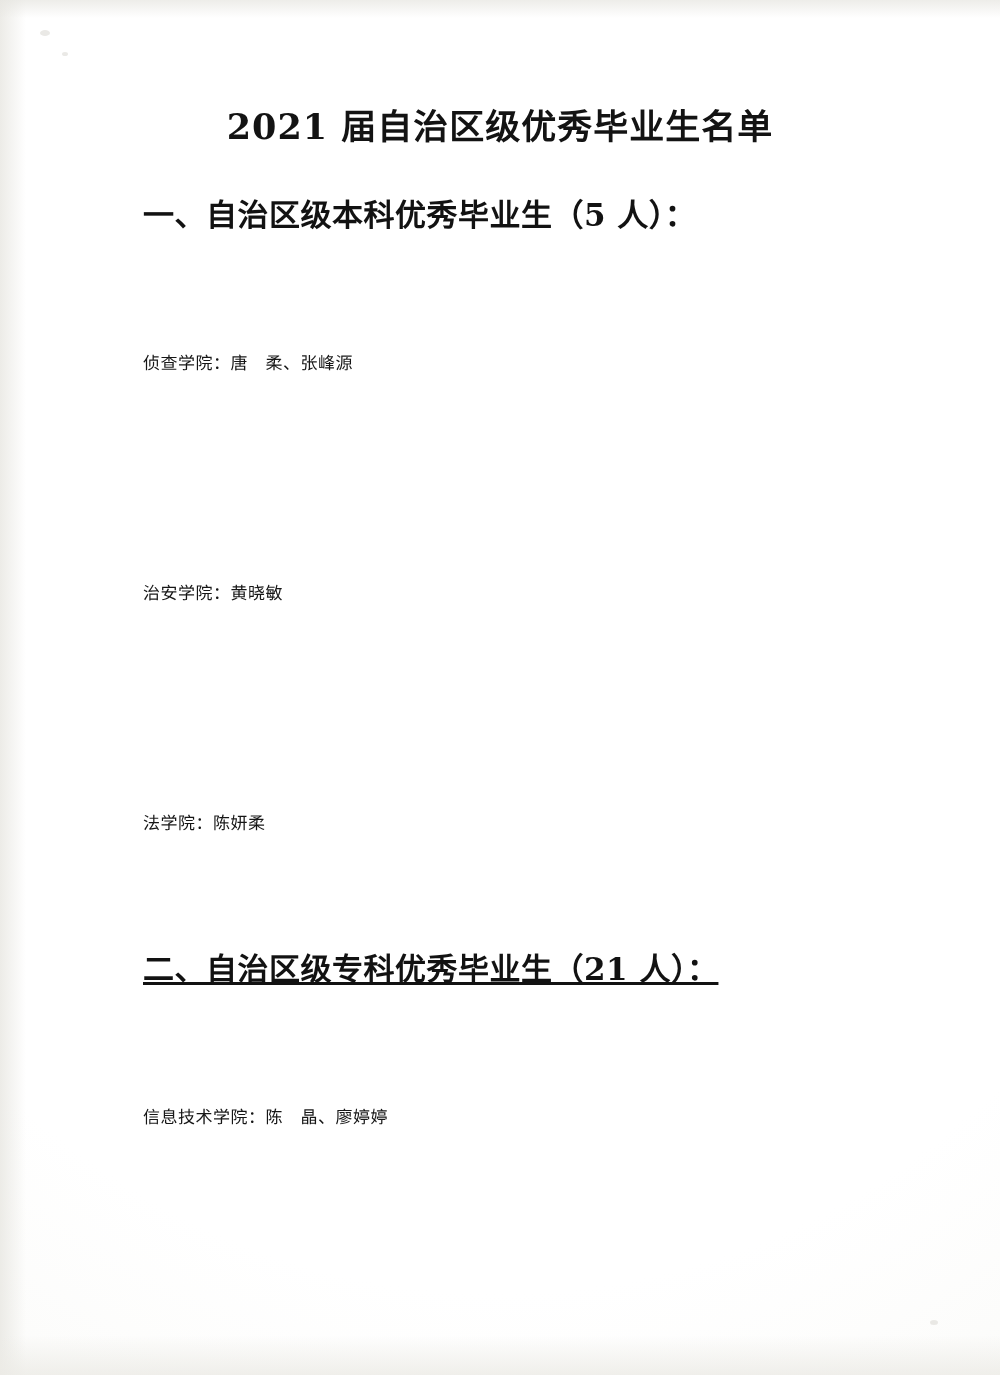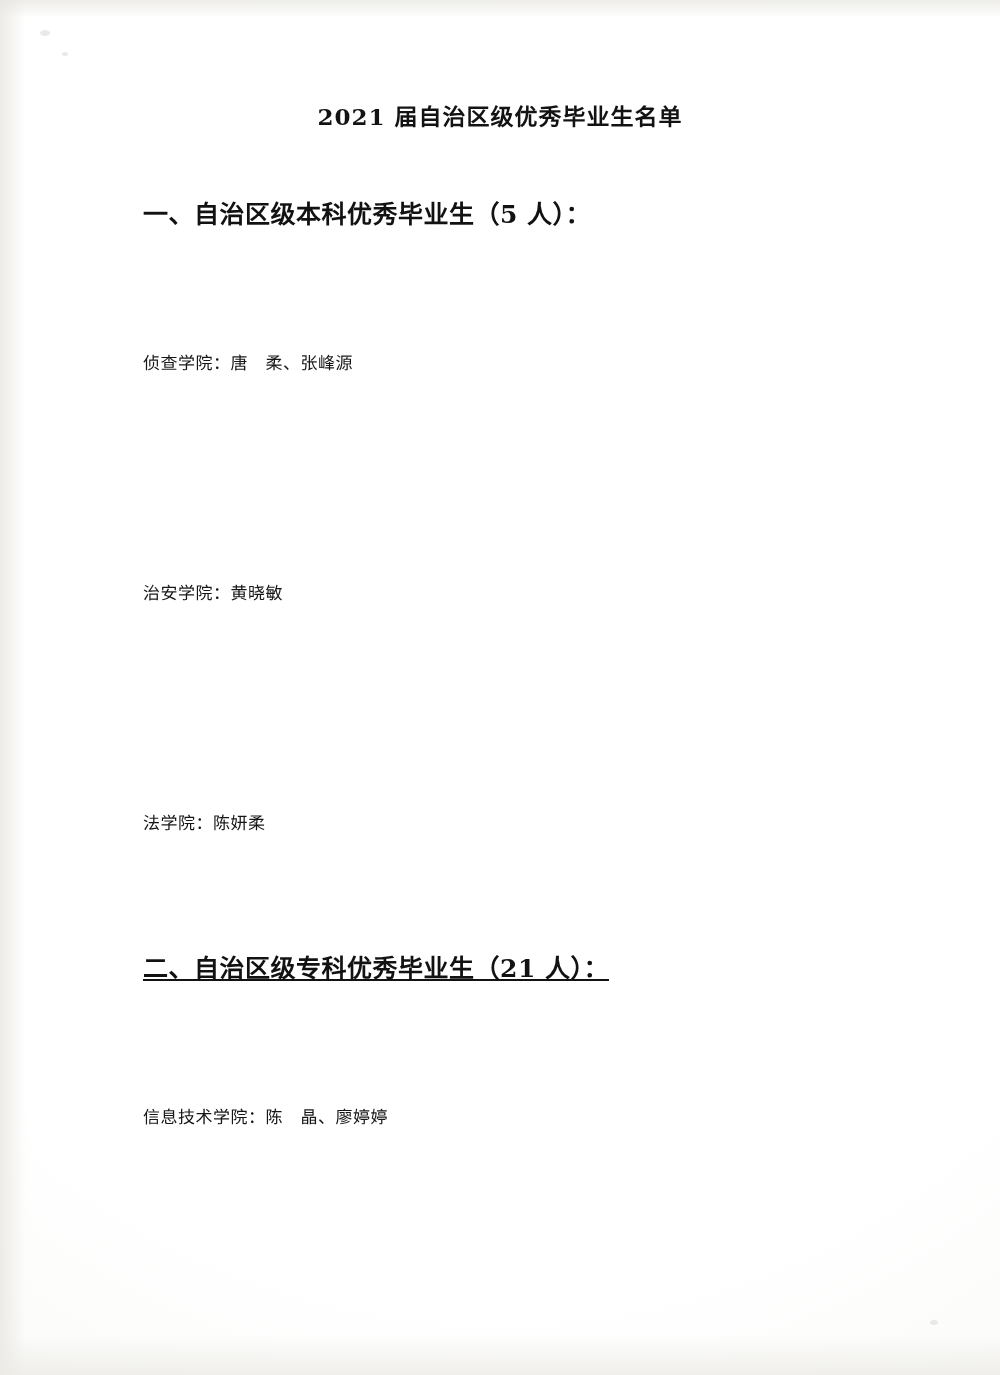--- a/index.html
+++ b/index.html
@@ -58,36 +58,36 @@
     width: 1000px;
     height: 1375px;
   }
 
   .doc-title {
     position: absolute;
     top: 98px;
     left: 0;
     width: 1000px;
     text-align: center;
-    font-size: 23px;
+    font-size: 35px;
     font-weight: bold;
     letter-spacing: 1px;
     color: #131313;
     font-family: "DejaVu Serif", "Liberation Serif", serif;
   }
 
   .body-block {
     position: absolute;
     top: 196px;
     left: 143px;
     width: 760px;
   }
 
   .section-heading {
-    font-size: 25px;
+    font-size: 31px;
     font-weight: bold;
     color: #121212;
     letter-spacing: 0.5px;
     margin: 0 0 14px 0;
     line-height: 38px;
   }
   .section-heading.second {
     margin-top: 12px;
     text-decoration: underline;
   }

